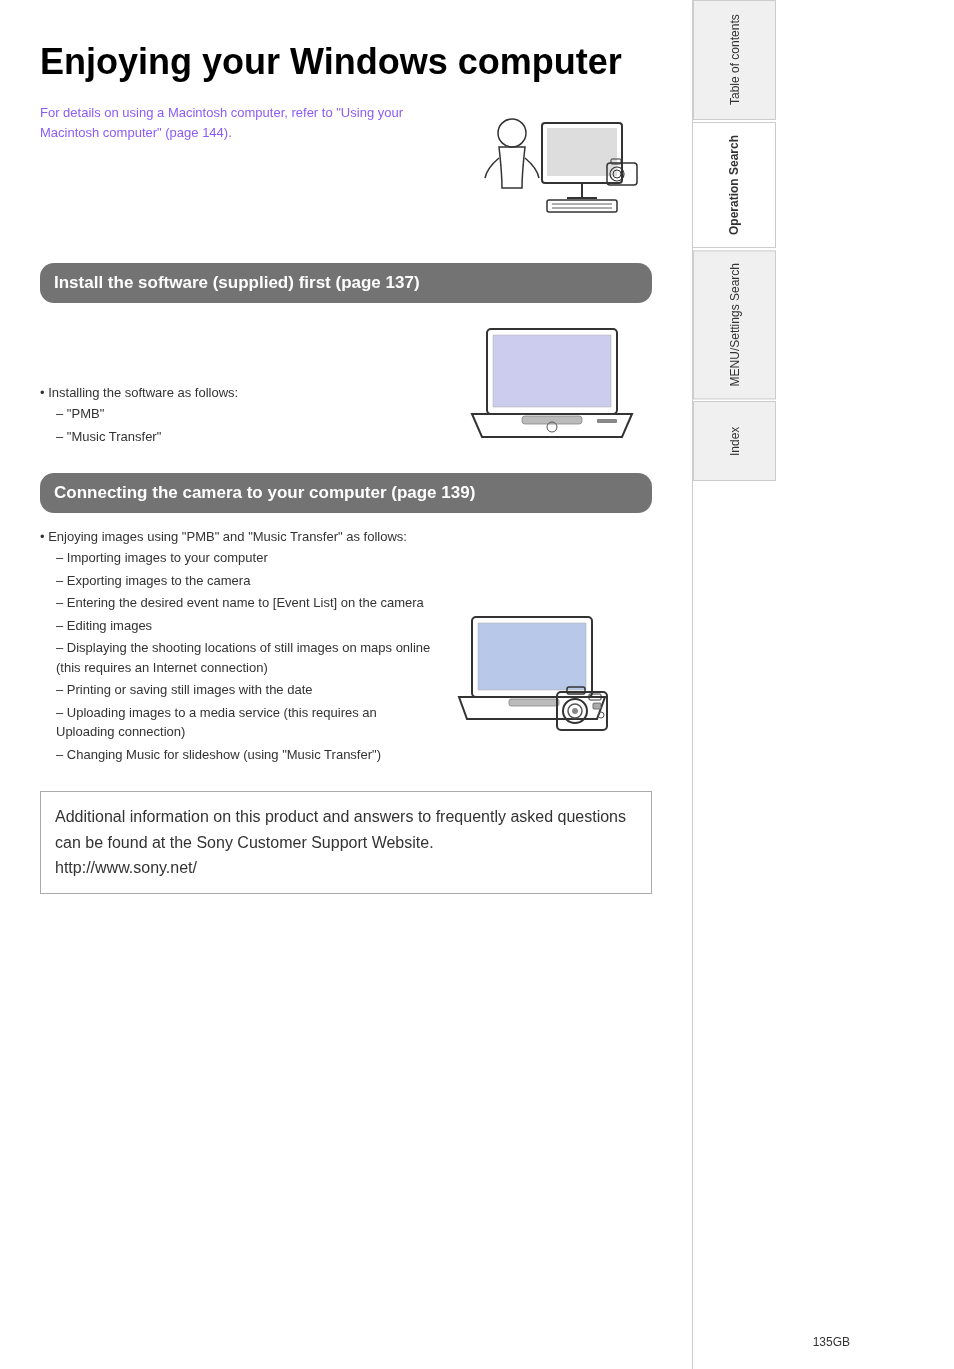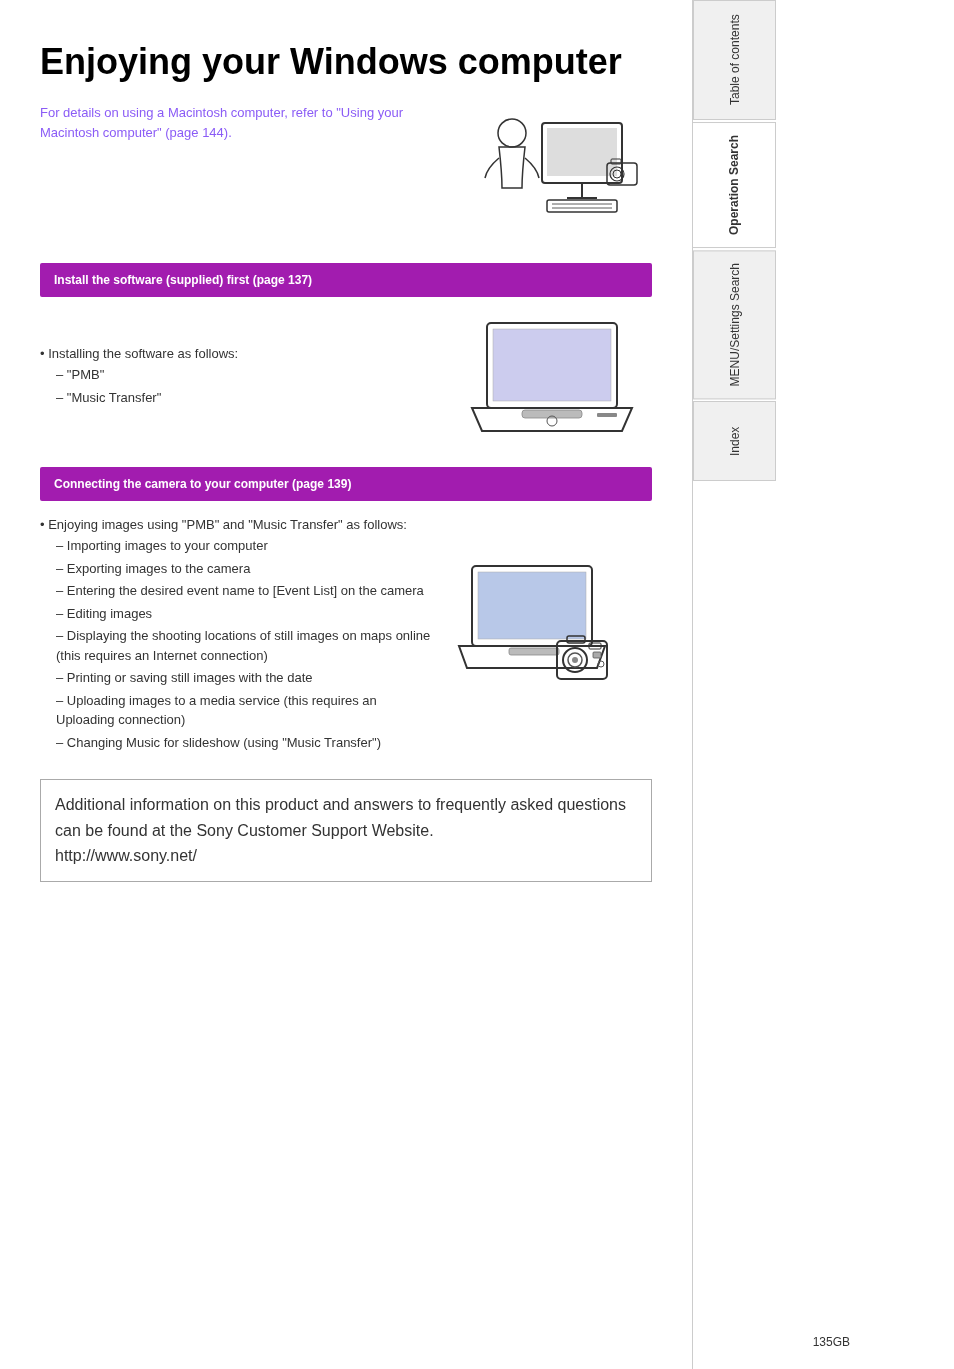--- a/index.html
+++ b/index.html
@@ -106,37 +106,37 @@
 
     .intro-img-col {
       width: 200px;
       display: flex;
       justify-content: center;
       align-items: center;
     }
 
     
     .section-header {
-      background: #a21caf;
+      background: #737373;
       color: #fff;
-      font-size: 12px;
+      font-size: 17px;
       font-weight: bold;
       padding: 10px 14px;
       margin-bottom: 16px;
-      border-radius: 2px;
+      border-radius: 14px;
     }
 
     
     .section-body {
       margin-bottom: 24px;
     }
 
     .section-content {
       display: flex;
-      align-items: center;
+      align-items: flex-end;
       gap: 20px;
     }
 
     .section-text {
       flex: 1;
     }
 
     .section-img {
       width: 200px;
       display: flex;

